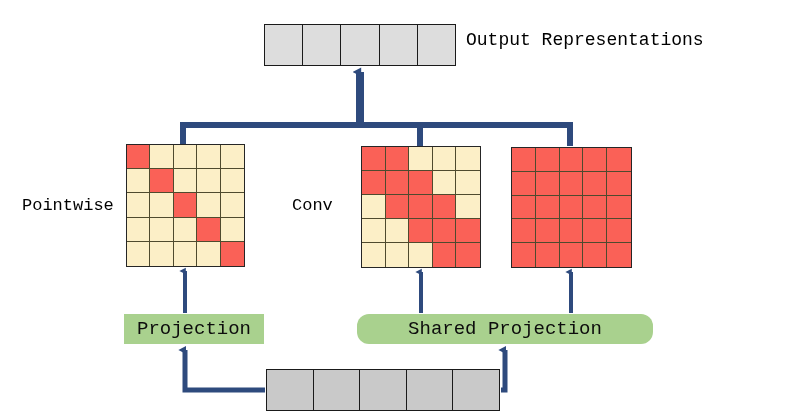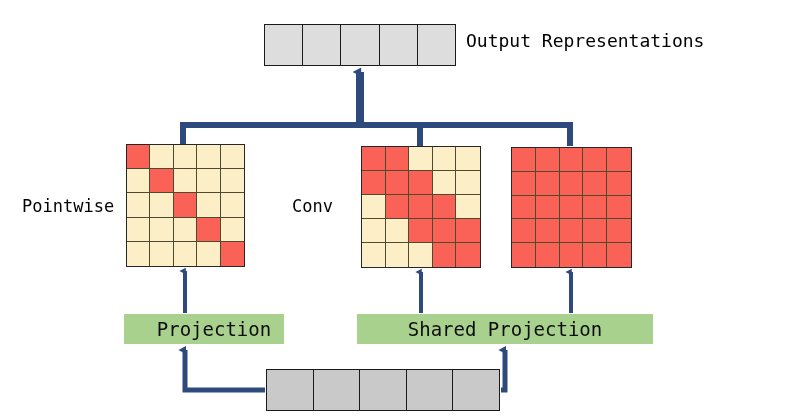--- a/index.html
+++ b/index.html
@@ -1,20 +1,20 @@
 <!DOCTYPE html>
 <html><head>
 <meta charset="utf-8">
 <style>
   html,body{margin:0;padding:0;}
   body{
     width:798px;height:417px;background:#ffffff;position:relative;overflow:hidden;
     font-family:"DejaVu Sans Mono","Liberation Mono",monospace;
   }
-  #stage{position:absolute;left:0;top:0;width:798px;height:414px;}
+  #stage{position:absolute;left:0;top:0;width:798px;height:414px;font-family:Liberation Mono, monospace;}
   #wires{position:absolute;left:0;top:0;width:798px;height:417px;}
 
   .lbl{position:absolute;color:#000;white-space:nowrap;font-weight:400;}
 
   
   .strip{position:absolute;display:flex;border:1.6px solid #1a1a1a;box-sizing:border-box;}
   .strip .cell{flex:1 1 0;border-right:1.6px solid #1a1a1a;box-sizing:border-box;}
   .strip .cell:last-child{border-right:none;}
 
   #out-strip{left:264px;top:24px;width:192px;height:42px;}
@@ -29,22 +29,22 @@
   .matrix .mc.lastrow{border-bottom:none;}
   .mc.on{background:#fa6157;}
   .mc.off{background:#fcefc7;}
 
   #m-point{left:126px;top:144px;width:119px;height:123px;}
   #m-conv{left:361px;top:146px;width:120px;height:122px;}
   #m-attn{left:511px;top:147px;width:121px;height:121px;}
 
   
   .proj{position:absolute;background:#a9d18e;display:flex;align-items:center;justify-content:center;color:#0d0d0d;}
-  #proj-left{left:124px;top:314px;width:140px;height:30px;font-size:19px;padding-left:20px;}
-  #proj-right{left:357px;top:314px;width:296px;height:30px;font-size:19px;}
+  #proj-left{left:124px;top:314px;width:140px;height:30px;font-size:19px;}
+  #proj-right{left:357px;top:314px;width:296px;height:30px;font-size:19px;border-radius:12px;}
 
   
   #lab-output{left:466px;top:30px;font-size:18px;}
   #lab-input{left:512px;top:376px;font-size:18px;}
   #lab-point{left:22px;top:196px;font-size:17px;}
   #lab-conv{left:292px;top:196px;font-size:17px;}
   #lab-attn{left:652px;top:196px;font-size:17px;}
 </style>
 </head>
 <body>

